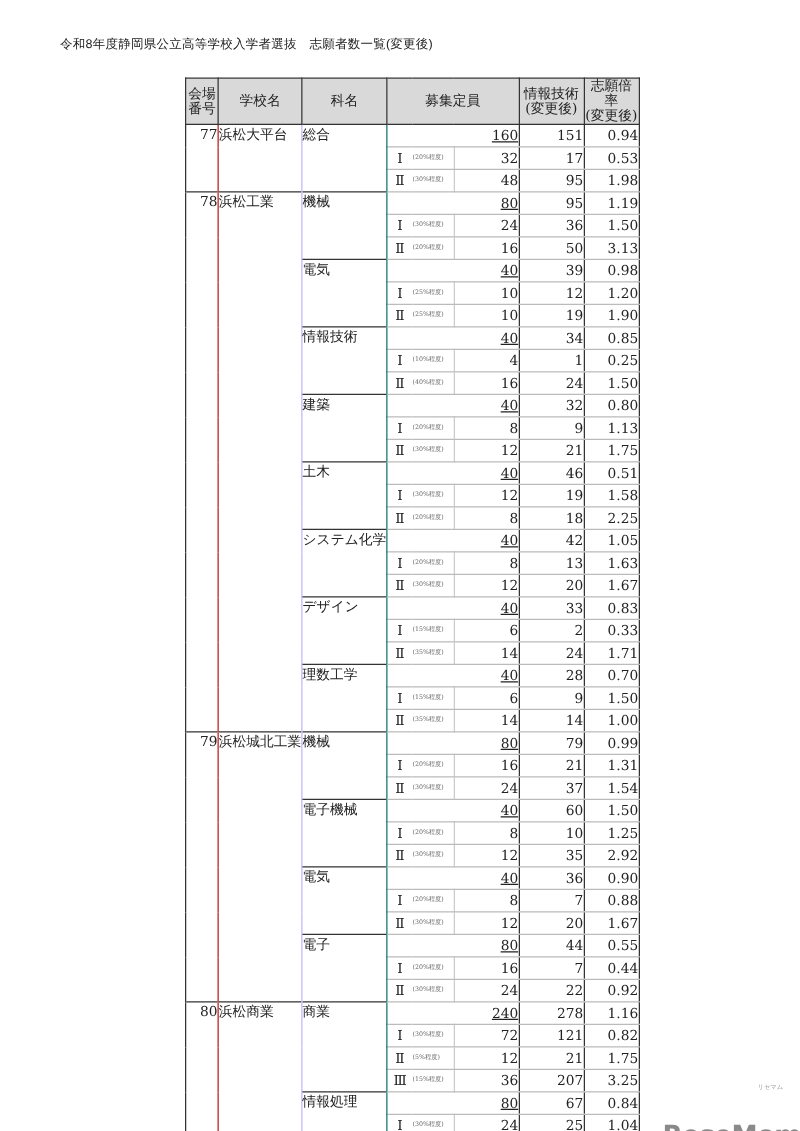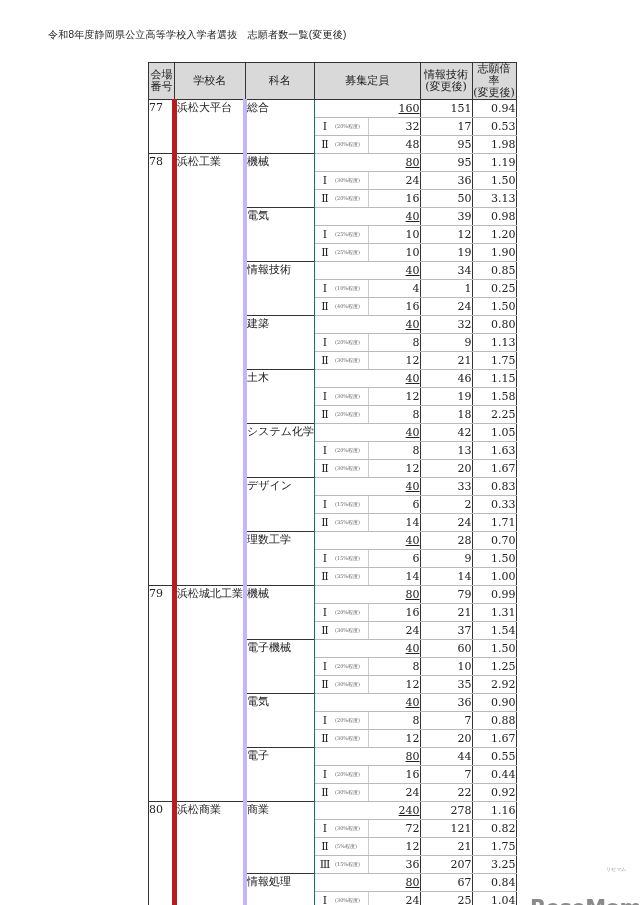--- a/index.html
+++ b/index.html
@@ -6,22 +6,22 @@
   body { width: 640px; height: 905px; position: relative; overflow: hidden;
          font-family: "DejaVu Serif", "Liberation Serif", serif; color: #222; }
   .doc-title { position: absolute; left: 48px; top: 28px; font-size: 10px;
                font-family: Liberation Sans, sans-serif; color: #222; letter-spacing: 0.2px; }
   table.t { position: absolute; left: 148px; top: 62px; border-collapse: collapse;
             font-size: 11px; table-layout: fixed; }
   table.t td, table.t th { padding: 0; height: 17px; line-height: 15px; }
   table.t th { background: #d9d9d9; font-weight: normal; border: 1.5px solid #333; height: 27px;
                font-size: 11px; line-height: 12px; }
   th.small { font-size: 9px; line-height: 11px; }
-  td.no { text-align: left; vertical-align: top; border-left: 1.5px solid #333; border-right: 5px solid #b91c1c; }
-  td.school { vertical-align: top; padding-left: 3px; border-right: 4px solid #c4b5fd; white-space: nowrap; margin-top: 26px; }
+  td.no { text-align: right; vertical-align: top; border-left: 1.5px solid #333; border-right: 1px solid #b91c1c; }
+  td.school { vertical-align: top; padding-left: 3px; border-right: 1px solid #c4b5fd; white-space: nowrap; margin-top: 26px; }
   td.dept { vertical-align: top; padding-left: 3px; border-right: 1px solid #0f766e; white-space: nowrap; }
   td.quota-total { text-align: right; padding-right: 2px; border-bottom: 1px solid #bbb; text-decoration: underline; }
   td.roman { text-align: center; width: 20px; font-size: 11px; border-bottom: 1px solid #bbb; }
   td.pct { font-size: 5px; color: #666; text-align: left; border-right: 1px solid #ccc; border-bottom: 1px solid #bbb; white-space: nowrap; }
   td.num { text-align: right; padding-right: 2px; border-bottom: 1px solid #bbb; }
   td.val { text-align: right; padding-right: 6px; border-left: 1.5px solid #333; border-bottom: 1px solid #bbb; margin-left: 24px; }
   td.rate { text-align: right; padding-right: 6px; border-left: 1.5px solid #333; border-right: 1.5px solid #333; border-bottom: 1px solid #bbb; margin-left: 27px; }
   td.quota-cell-left { border-left: 1px solid #333; }
   tr.group-start td { border-top: 1px solid #333; }
   tr.school-start td { border-top: 1.5px solid #333; }
@@ -161,21 +161,21 @@
         <td class="roman quota-cell-left">Ⅱ</td>
         <td class="pct">(30%程度)</td>
         <td class="num">12</td>
         <td class="val">21</td>
         <td class="rate">1.75</td>
       </tr>
       <tr class="group-start">
         <td class="dept" rowspan="3">土木</td>
         <td class="quota-total quota-cell-left" colspan="3">40</td>
         <td class="val">46</td>
-        <td class="rate">1.15</td>
+        <td class="rate">0.51</td>
       </tr>
       <tr>
         <td class="roman quota-cell-left">Ⅰ</td>
         <td class="pct">(30%程度)</td>
         <td class="num">12</td>
         <td class="val">19</td>
         <td class="rate">1.58</td>
       </tr>
       <tr>
         <td class="roman quota-cell-left">Ⅱ</td>

